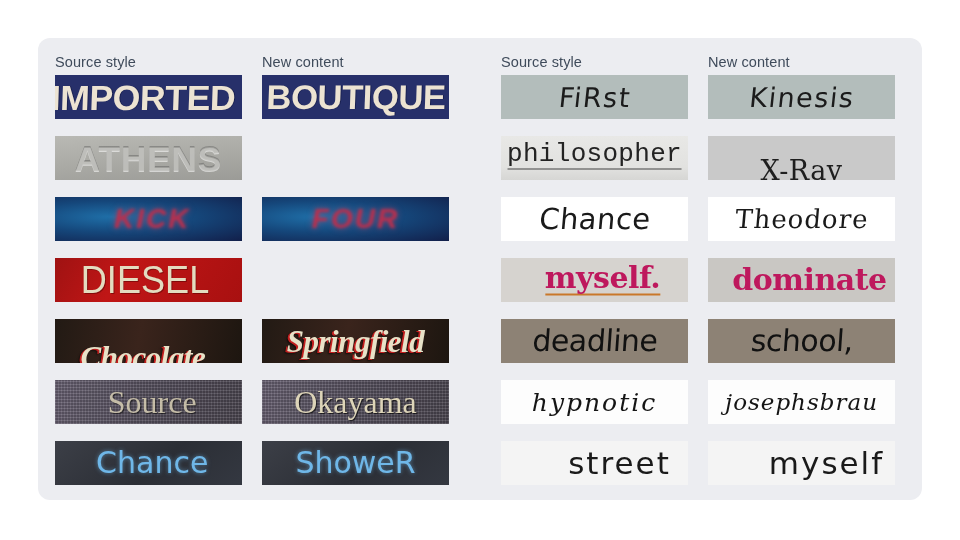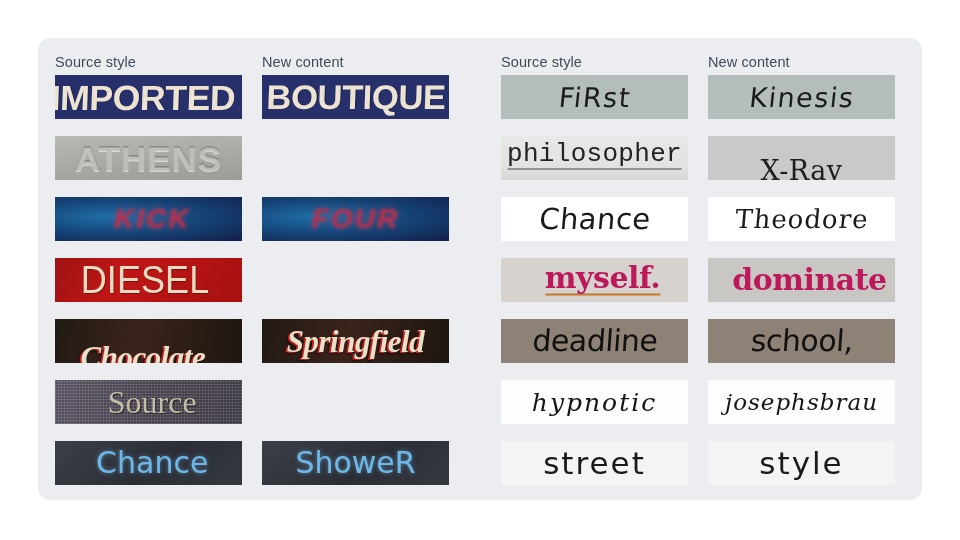--- a/index.html
+++ b/index.html
@@ -269,20 +269,21 @@
     letter-spacing: 2px;
   }
   .h-thin.small .word { font-size: 23px; letter-spacing: 1px; }
 
   .h-scan { background: #f4f4f4; }
   .h-scan .word {
     font-family: "DejaVu Sans", sans-serif;
     font-size: 31px;
     color: #1a1a1a;
     letter-spacing: 2px;
+    margin-left: 25px;
   }
 </style>
 </head>
 <body>
 
 <div id="panel">
   <div class="halves">
 
     <div class="half left">
       <div class="head-row">
@@ -328,20 +329,23 @@
           </div>
           <div class="cell s-script">
             <span class="word">Springfield</span>
           </div>
         </div>
 
         <div class="row">
           <div class="cell s-halftone crop">
             <span class="word">Source</span>
           </div>
+          <div class="cell s-halftone">
+            <span class="word">Okayama</span>
+          </div>
         </div>
 
         <div class="row">
           <div class="cell s-chalk crop">
             <span class="word">Chance</span>
           </div>
           <div class="cell s-chalk">
             <span class="word">ShoweR</span>
           </div>
         </div>
@@ -411,21 +415,21 @@
           <div class="cell h-thin small">
             <span class="word">josephsbrau</span>
           </div>
         </div>
 
         <div class="row">
           <div class="cell h-scan">
             <span class="word">street</span>
           </div>
           <div class="cell h-scan">
-            <span class="word">style</span>
+            <span class="word">myself</span>
           </div>
         </div>
 
       </div>
     </div>
 
   </div>
 </div>
 
 </body></html>

